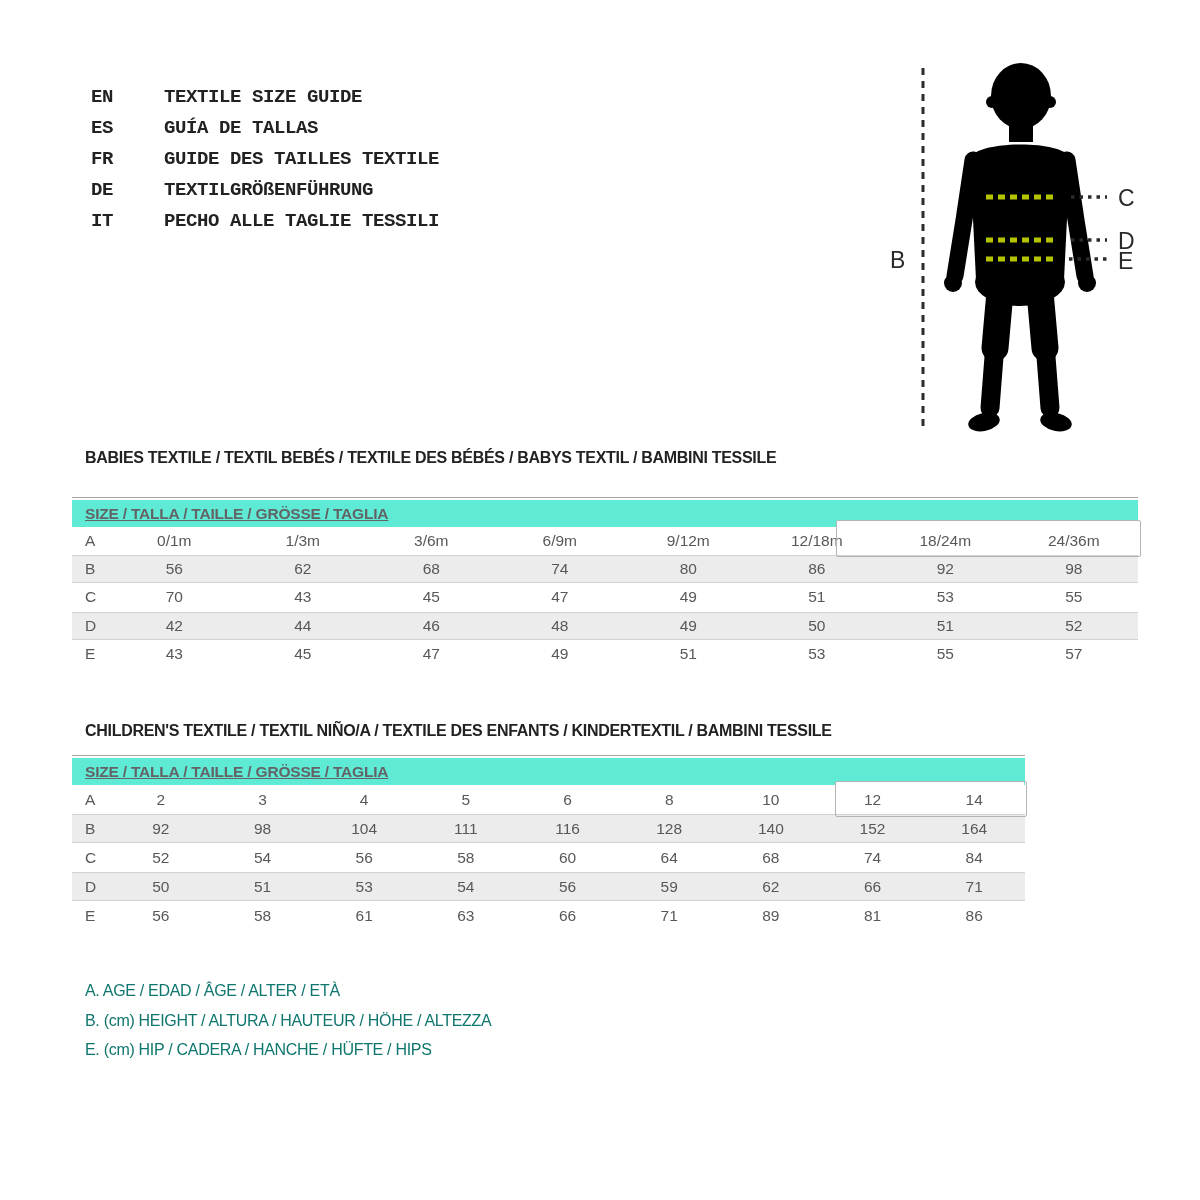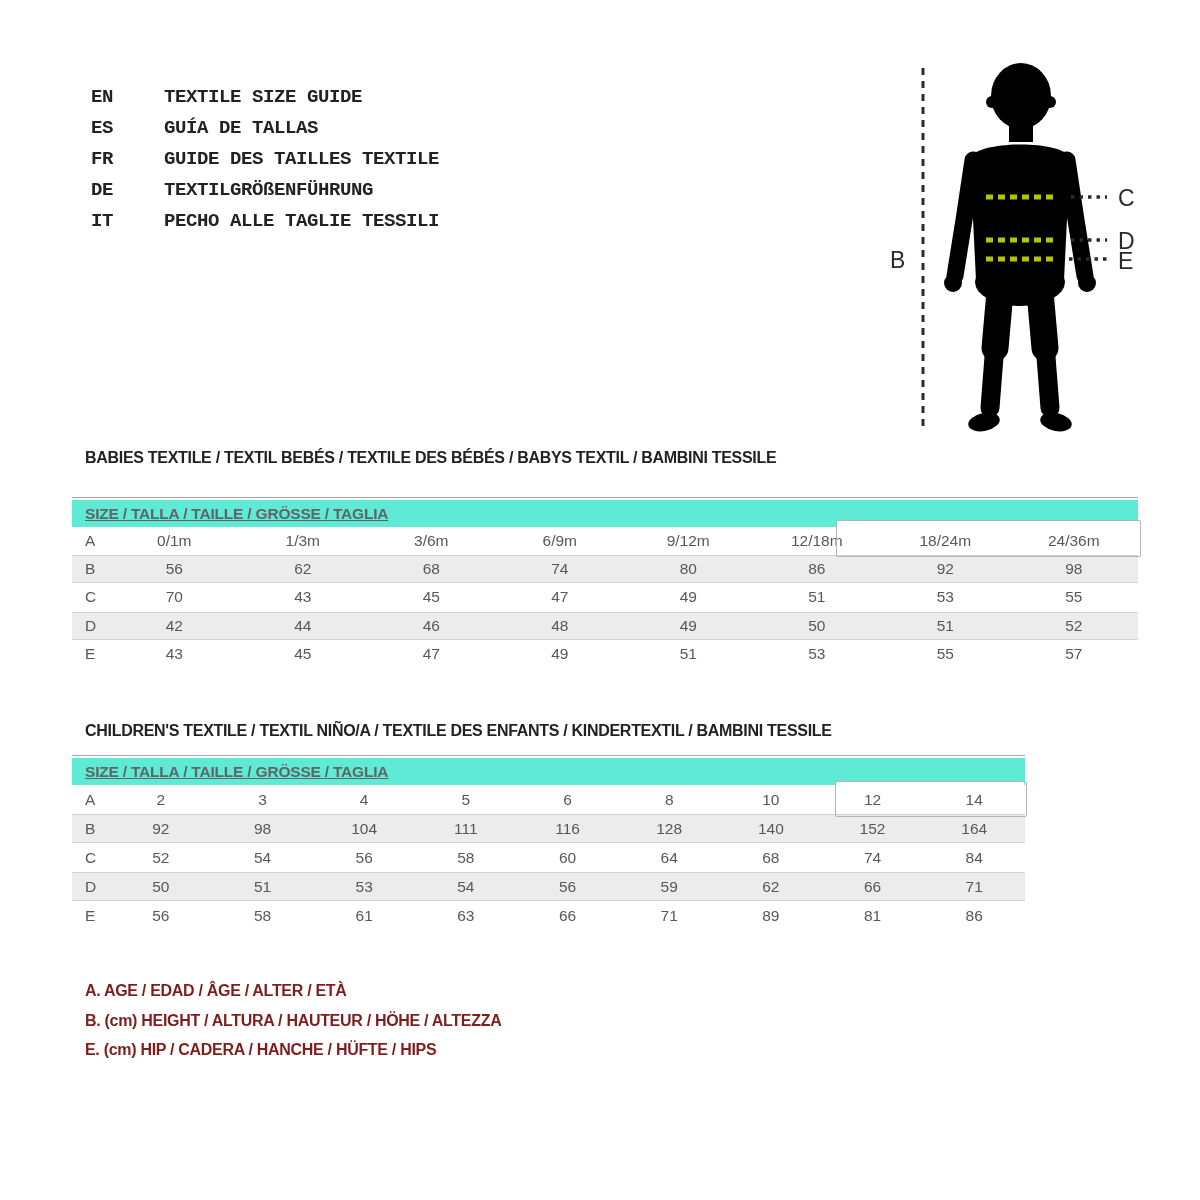--- a/index.html
+++ b/index.html
@@ -34,21 +34,21 @@
   
   .hl-patch{position:absolute;background:#ffffff;}
   .hl-box{position:absolute;border:1px solid #b4b4b4;border-radius:2px;background:transparent;}
   #babies-hl-patch{left:837px;top:520px;width:301px;height:9px;}
   #babies-hl-box{left:836px;top:520px;width:303px;height:35px;}
   #children-hl-patch{left:836px;top:781px;width:188px;height:6px;}
   #children-hl-box{left:835px;top:781px;width:190px;height:34px;}
   
   .legend{position:absolute;left:85px;top:976px;}
   .legend-row{height:29.7px;display:flex;align-items:center;
-    font-size:16px;font-weight:700;letter-spacing:-0.3px;color:#7f1d1d;}
+    font-size:16px;font-weight:400;letter-spacing:-0.3px;color:#0f766e;}
   
   .figure{position:absolute;left:878px;top:40px;width:292px;height:430px;}
   .figure svg{display:block;}
   .measure-label{font-family:"Liberation Sans", sans-serif;font-size:23px;font-weight:500;fill:#2a2a2a;}
 </style>
 </head>
 <body>
 
 <div class="page">
 

